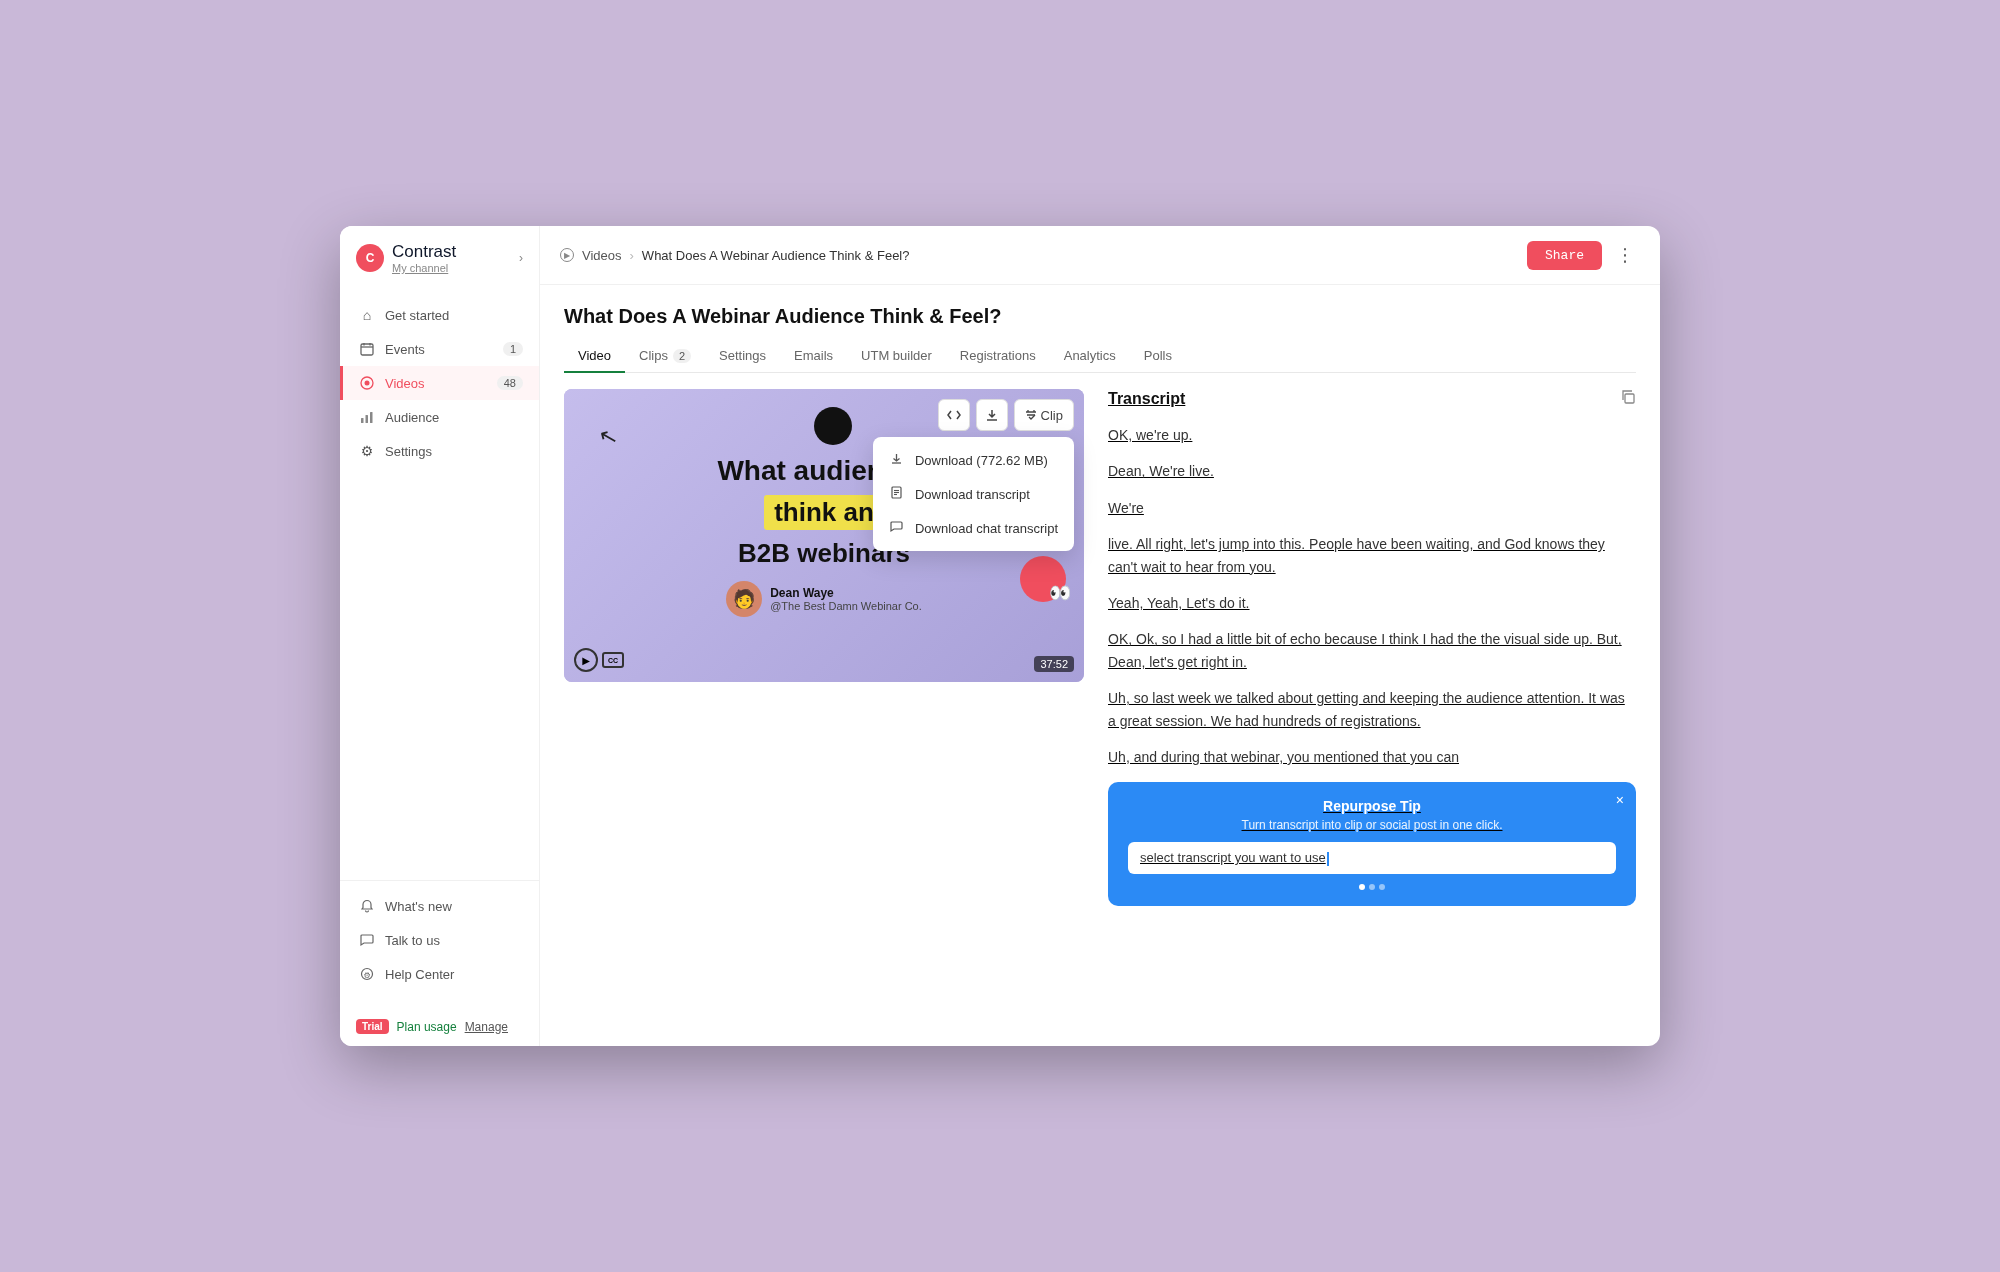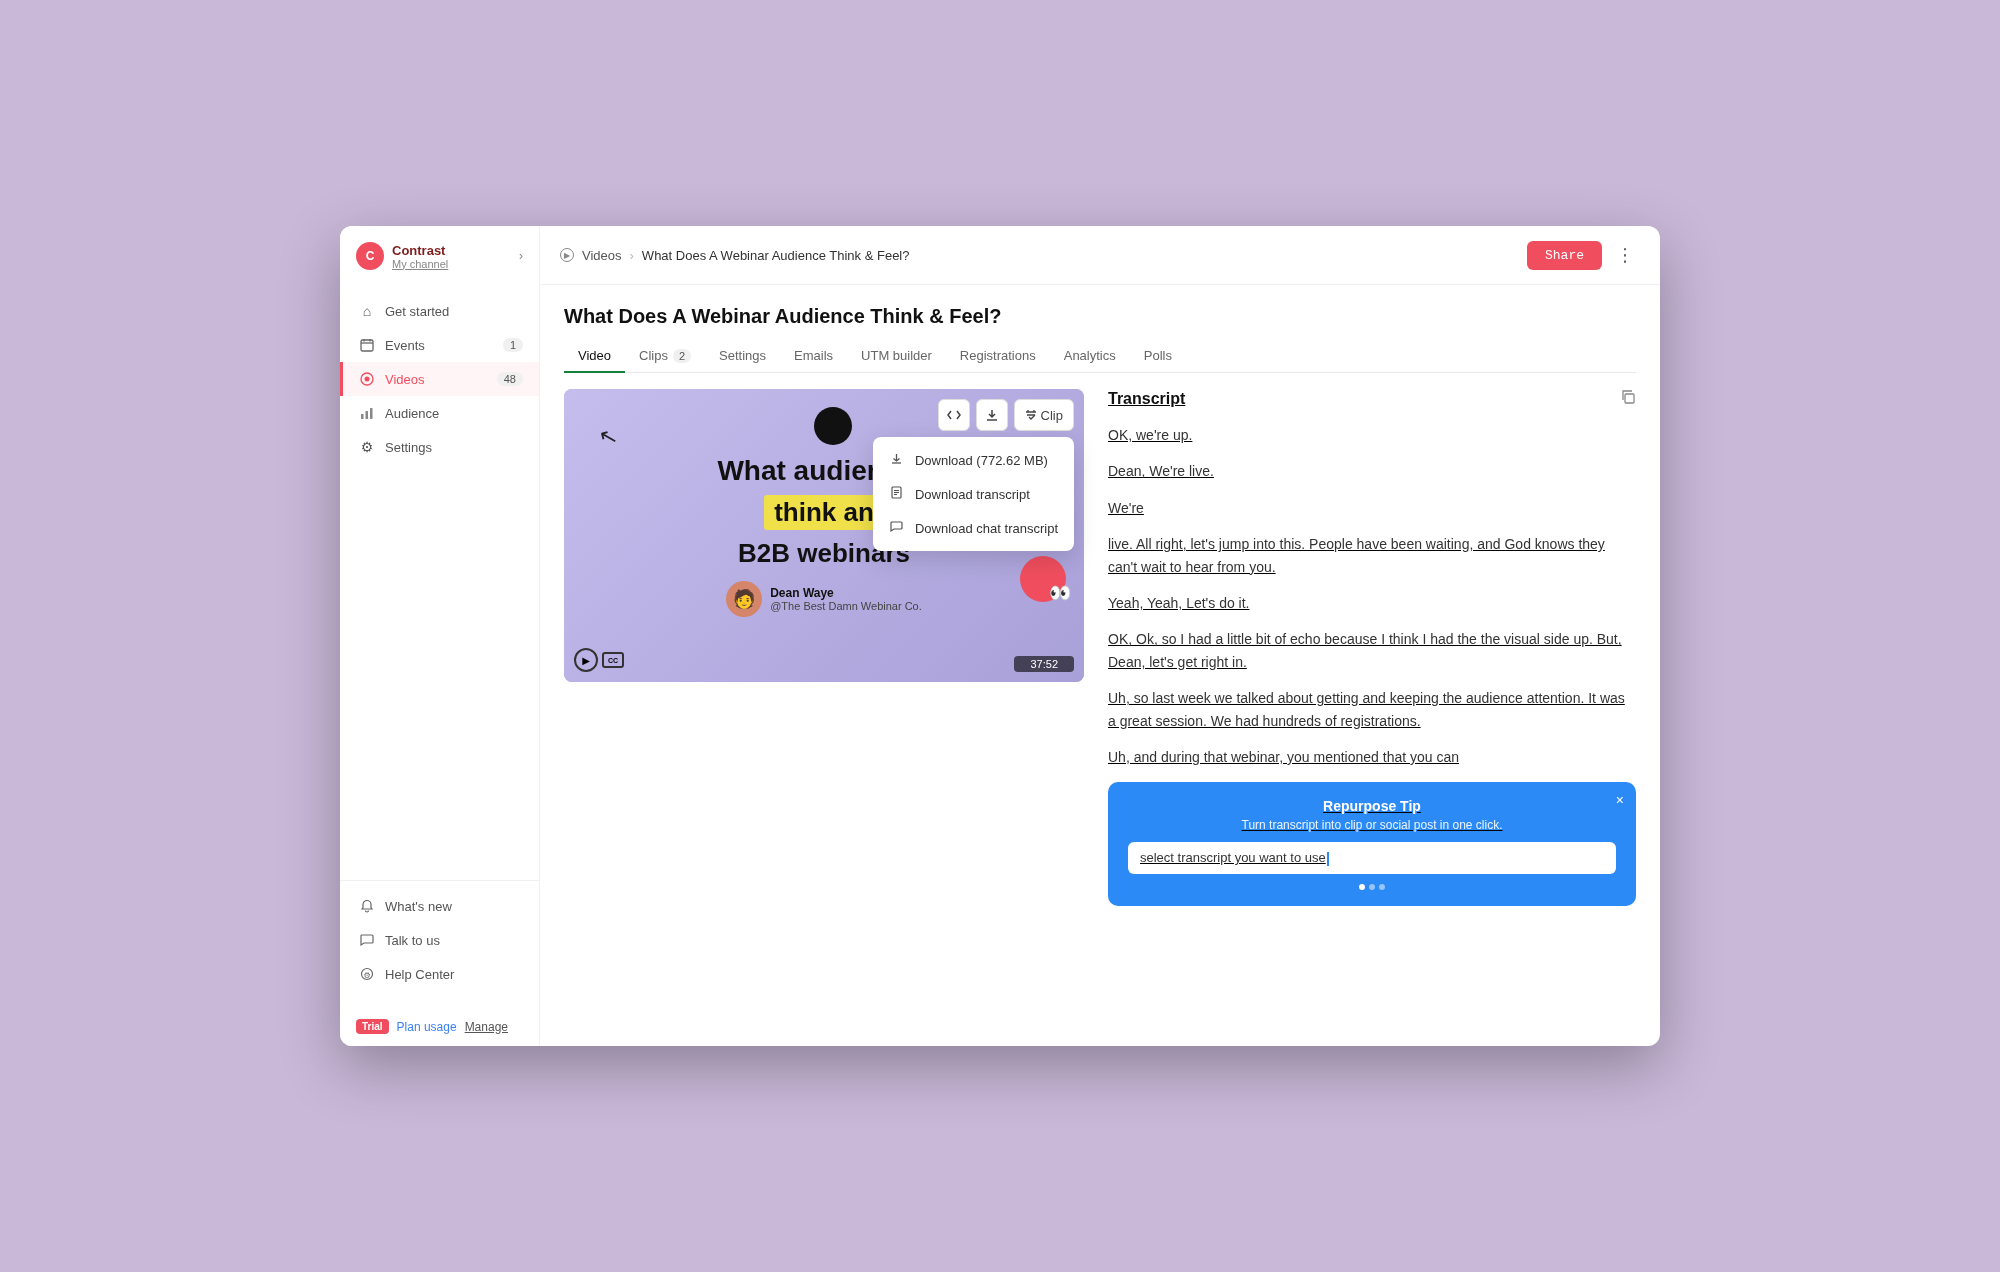--- a/index.html
+++ b/index.html
@@ -47,23 +47,23 @@
       align-items: center;
       justify-content: center;
       color: white;
       font-size: 12px;
       font-weight: bold;
     }
     .logo-text {
       flex: 1;
     }
     .logo-title {
-      font-size: 13px;
-      font-weight: 700;
-      color: #7f1d1d;
+      font-size: 17px;
+      font-weight: 400;
+      color: #0f172a;
     }
     .logo-subtitle {
       font-size: 11px;
       color: #888;
       text-decoration: underline;
     }
     .logo-chevron {
       color: #888;
       font-size: 12px;
     }
@@ -116,21 +116,21 @@
     .trial-badge {
       background: #f04e5e;
       color: white;
       font-size: 10px;
       font-weight: 600;
       padding: 2px 6px;
       border-radius: 4px;
     }
     .footer-text {
       font-size: 12px;
-      color: #3b82f6;
+      color: #15803d;
     }
     .footer-manage {
       font-size: 12px;
       color: #555;
       text-decoration: underline;
       cursor: pointer;
     }
     
     .main {
       flex: 1;
@@ -359,21 +359,21 @@
       font-weight: bold;
       cursor: pointer;
     }
     .video-duration {
       position: absolute;
       bottom: 10px;
       right: 10px;
       background: rgba(0,0,0,0.6);
       color: white;
       font-size: 11px;
-      padding: 2px 16px;
+      padding: 2px 6px;
       border-radius: 4px;
     }
     
     .video-toolbar {
       position: absolute;
       top: 10px;
       right: 10px;
       display: flex;
       align-items: center;
       gap: 6px;

